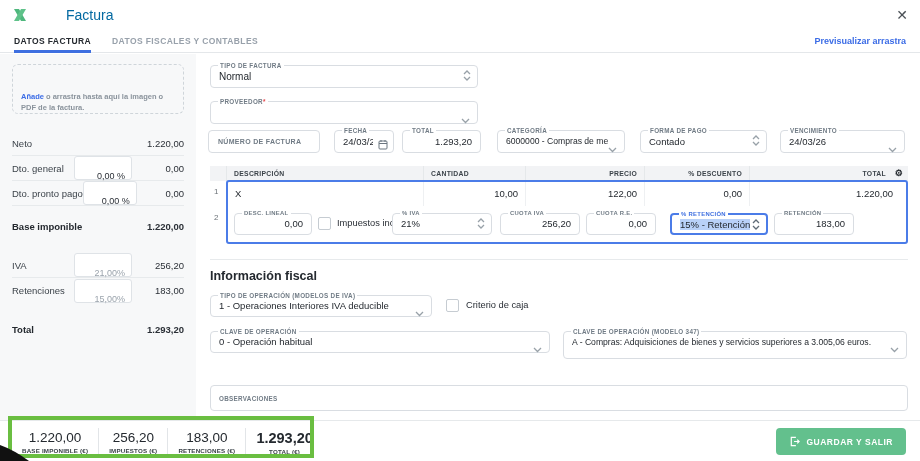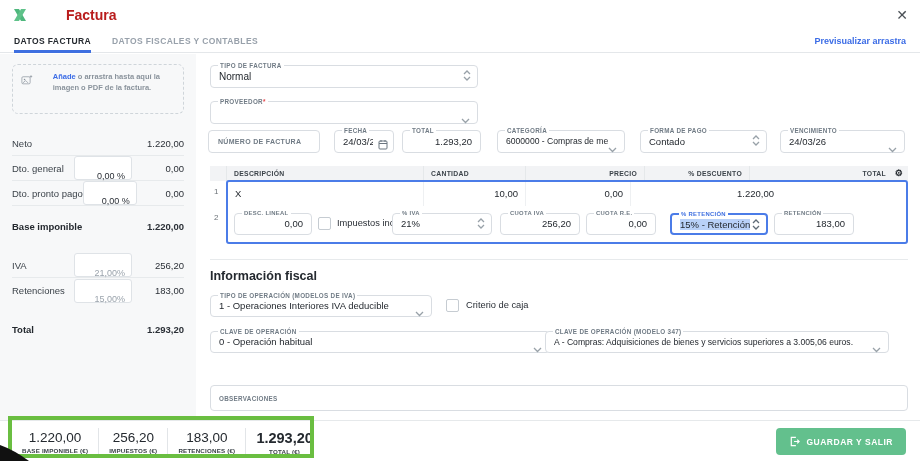--- a/index.html
+++ b/index.html
@@ -3,34 +3,34 @@
 <meta charset="utf-8">
 <style>
   * { margin:0; padding:0; box-sizing:border-box; }
   html,body { background:#e9eaec; }
   body { font-family:"Liberation Sans", sans-serif; }
   #app { position:relative; width:920px; height:461px; background:#fff; overflow:hidden; }
 
   
   #header { position:absolute; left:0; top:0; width:100%; height:30px; background:#fff; }
   #logo { position:absolute; left:12px; top:7px; width:16px; height:16px; }
-  #page-title { position:absolute; left:38px; top:7px; font-size:14px; font-weight:700; color:#b91c1c;padding-left:28px; }
+  #page-title { position:absolute; left:38px; top:7px; font-size:14px; font-weight:400; color:#0369a1;padding-left:28px; }
   #close-btn { position:absolute; right:12px; top:6px; font-size:14px; color:#4a5056; cursor:pointer; line-height:18px; }
 
   
   #tabbar { position:absolute; left:0; top:30px; width:100%; height:23px; border-bottom:1px solid #e4e7ea; background:#fff; }
   .tab { position:absolute; top:0; height:23px; line-height:22px; font-size:8.5px; font-weight:700; letter-spacing:.4px; color:#98a1ab; }
   .tab.active { color:#24292f; border-bottom:3px solid #3e6fe0; }
   #tab-datos { left:14px; }
   #tab-fiscales { left:112px; }
   #preview-link { position:absolute; right:14px; top:0; height:23px; line-height:23px; font-size:9px; font-weight:700; color:#3b6ce6; cursor:pointer; }
 
   
   #sidebar { position:absolute; left:0; top:54px; width:196px; bottom:41px; background:#f7f8f9; padding:10px 12px 0 12px; }
-  #dropzone { height:50px; border:1px dashed #cfd5da; border-radius:6px; display:flex; align-items:flex-start; gap:20px; padding:6px 8px; }
+  #dropzone { height:50px; border:1px dashed #cfd5da; border-radius:6px; display:flex; align-items:flex-start; gap:20px; padding:6px 8px;flex-direction:column; }
   #dropzone .dz-text { font-size:7.5px; line-height:1.5; color:#8a939c; font-weight:700; }
   #dropzone .dz-link { color:#3b6ce6; cursor:pointer; }
   #summary { margin-top:17px; }
   .srow { display:flex; align-items:center; height:25px; font-size:9.5px; color:#3c434a; }
   .srow .slabel { flex:0 0 auto; }
   .srow .sval { margin-left:auto; text-align:right; color:#2a2f36; }
   .srow.hasline { border-bottom:1px solid #e7eaec; }
   .srow.bold { font-weight:700; color:#24292f; }
   .srow.bold .sval { font-weight:700; }
   .sinput { margin-left:auto; width:58px; height:19px; line-height:17px; border:1px solid #dfe3e7; border-radius:3px; background:#fff; font-size:9px; text-align:right; padding:11px 6px; color:#2a2f36; }
@@ -249,20 +249,21 @@
       <div class="hc ra" style="width:105px;">% DESCUENTO</div>
       <div class="hc ra" style="width:159px; position:relative; padding-right:22px;"><span>TOTAL</span><span id="gear-icon">⚙</span></div>
     </div>
     <div id="row-num-1">1</div>
     <div id="row-num-2">2</div>
 
     <div id="selected-box">
       <div id="item-row">
         <div class="ic" style="width:195px;">X</div>
         <div class="ic ra" style="width:102px;">10,00</div>
+        <div class="ic ra" style="width:119px;">122,00</div>
         <div class="ic ra" style="width:105px;">0,00</div>
         <div class="ic ra" style="width:151px;">1.220,00</div>
       </div>
     </div>
 
     <div class="dfield" style="left:38px; width:78px;">
       <span class="flabel">DESC. LINEAL</span>
       <span class="fvalue right">0,00</span>
     </div>
     <div class="cb" id="impuestos-cb"></div>
@@ -321,21 +322,21 @@
 
     <div class="field" style="left:14px; top:278px; width:340px; height:22px;">
       <span class="flabel">CLAVE DE OPERACIÓN</span>
       <span class="fvalue sm" style="line-height:20px; right:18px;">0 - Operación habitual</span>
       <span class="chev" style="top:7px;">
         <svg width="9" height="6" viewBox="0 0 9 6">
             <path d="M1 1 L4.5 4.5 L8 1" fill="none" stroke="#98a1a8" stroke-width="1.3"></path>
           </svg>
       </span>
     </div>
-    <div class="field" style="left:349px; top:278px; width:344px; height:22px;">
+    <div class="field" style="left:367px; top:278px; width:344px; height:28px;">
       <span class="flabel">CLAVE DE OPERACIÓN (MODELO 347)</span>
       <span class="fvalue xs" style="line-height:20px; right:18px;">A - Compras: Adquisiciones de bienes y servicios superiores a 3.005,06 euros.</span>
       <span class="chev" style="top:7px;">
         <svg width="9" height="6" viewBox="0 0 9 6">
             <path d="M1 1 L4.5 4.5 L8 1" fill="none" stroke="#98a1a8" stroke-width="1.3"></path>
           </svg>
       </span>
     </div>
 
     <div id="observaciones">

